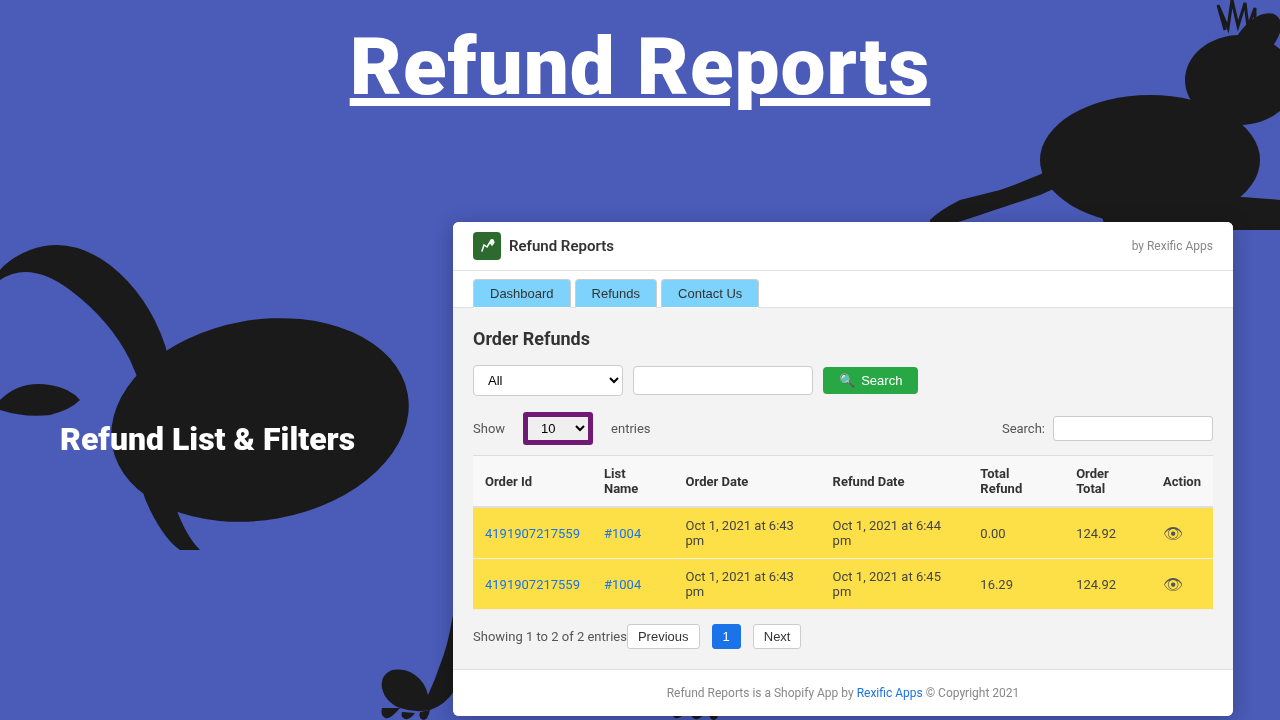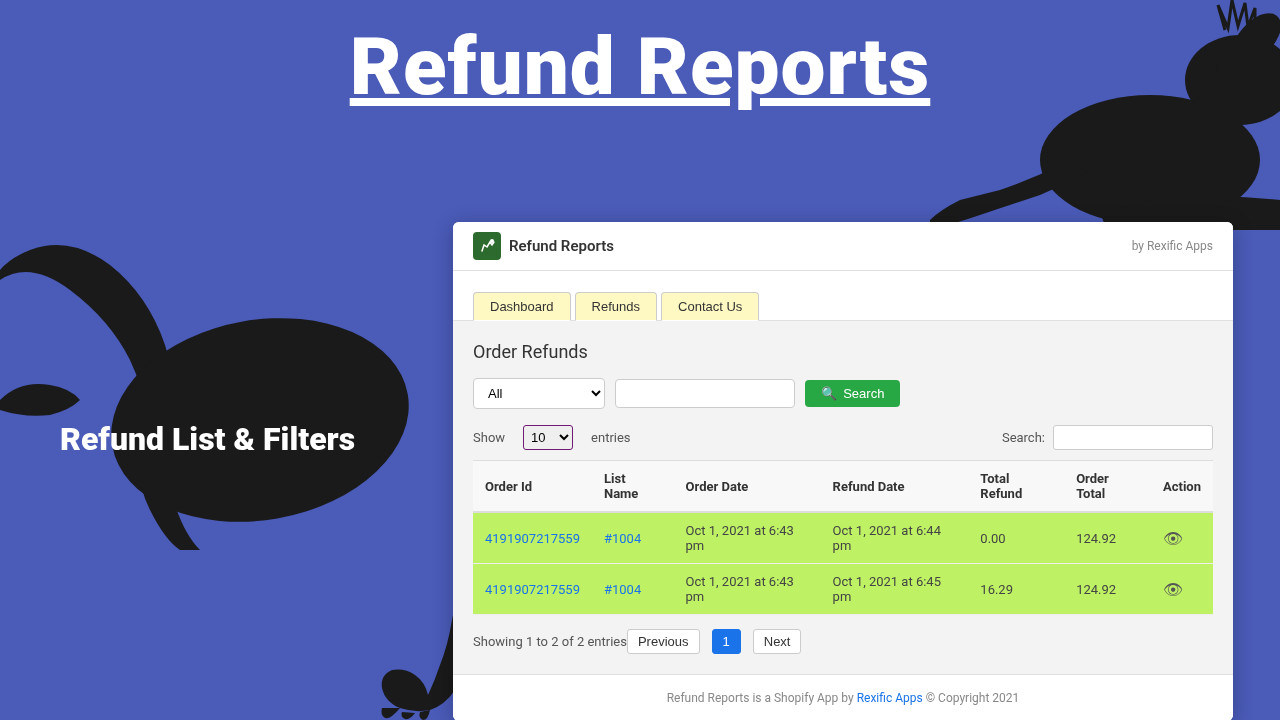--- a/index.html
+++ b/index.html
@@ -127,57 +127,56 @@
       padding: 8px 20px 0;
       display: flex;
       gap: 4px;
       border-bottom: 1px solid #e0e0e0;
     }
 
     .nav-tab {
       padding: 6px 16px;
       border: 1px solid #ccc;
       border-radius: 4px 4px 0 0;
-      background: #fef9c3;
+      background: #7dd3fc;
       font-size: 13px;
       cursor: pointer;
       color: #333;
       border-bottom: 1px solid white;
       margin-bottom: -1px;
-      margin-top: 13px;
     }
 
     
     .content-area {
       padding: 20px;
     }
 
     .section-title {
       font-size: 18px;
-      font-weight: 400;
+      font-weight: 700;
       color: #333;
       margin-bottom: 16px;
     }
 
     
     .filter-row {
       display: flex;
       align-items: center;
       gap: 10px;
       margin-bottom: 16px;
     }
 
     .filter-select {
       padding: 6px 28px 6px 10px;
       border: 1px solid #ccc;
       border-radius: 4px;
       font-size: 13px;
       background: white;
       appearance: auto;
-      width: 132px;
+      width: 150px;
     }
 
     .filter-input {
       padding: 6px 10px;
       border: 1px solid #ccc;
       border-radius: 4px;
       font-size: 13px;
       width: 180px;
     }
 
@@ -204,22 +203,22 @@
 
     .show-entries {
       display: flex;
       align-items: center;
       gap: 18px;
       font-size: 13px;
       color: #555;
     }
 
     .entries-select {
-      padding: 3px 3px;
-      border: 1px solid #701a75;
+      padding: 3px 9px;
+      border: 5px solid #701a75;
       border-radius: 3px;
       font-size: 13px;
     }
 
     .table-search {
       display: flex;
       align-items: center;
       gap: 8px;
       font-size: 13px;
       color: #555;
@@ -231,21 +230,21 @@
       border-radius: 3px;
       font-size: 13px;
       width: 160px;
     }
 
     
     .data-table {
       width: 100%;
       border-collapse: collapse;
       font-size: 13px;
-      background: #bef264;
+      background: #fde047;
     }
 
     .data-table thead tr {
       background: #f8f8f8;
     }
 
     .data-table th {
       padding: 10px 12px;
       text-align: left;
       font-weight: 700;

